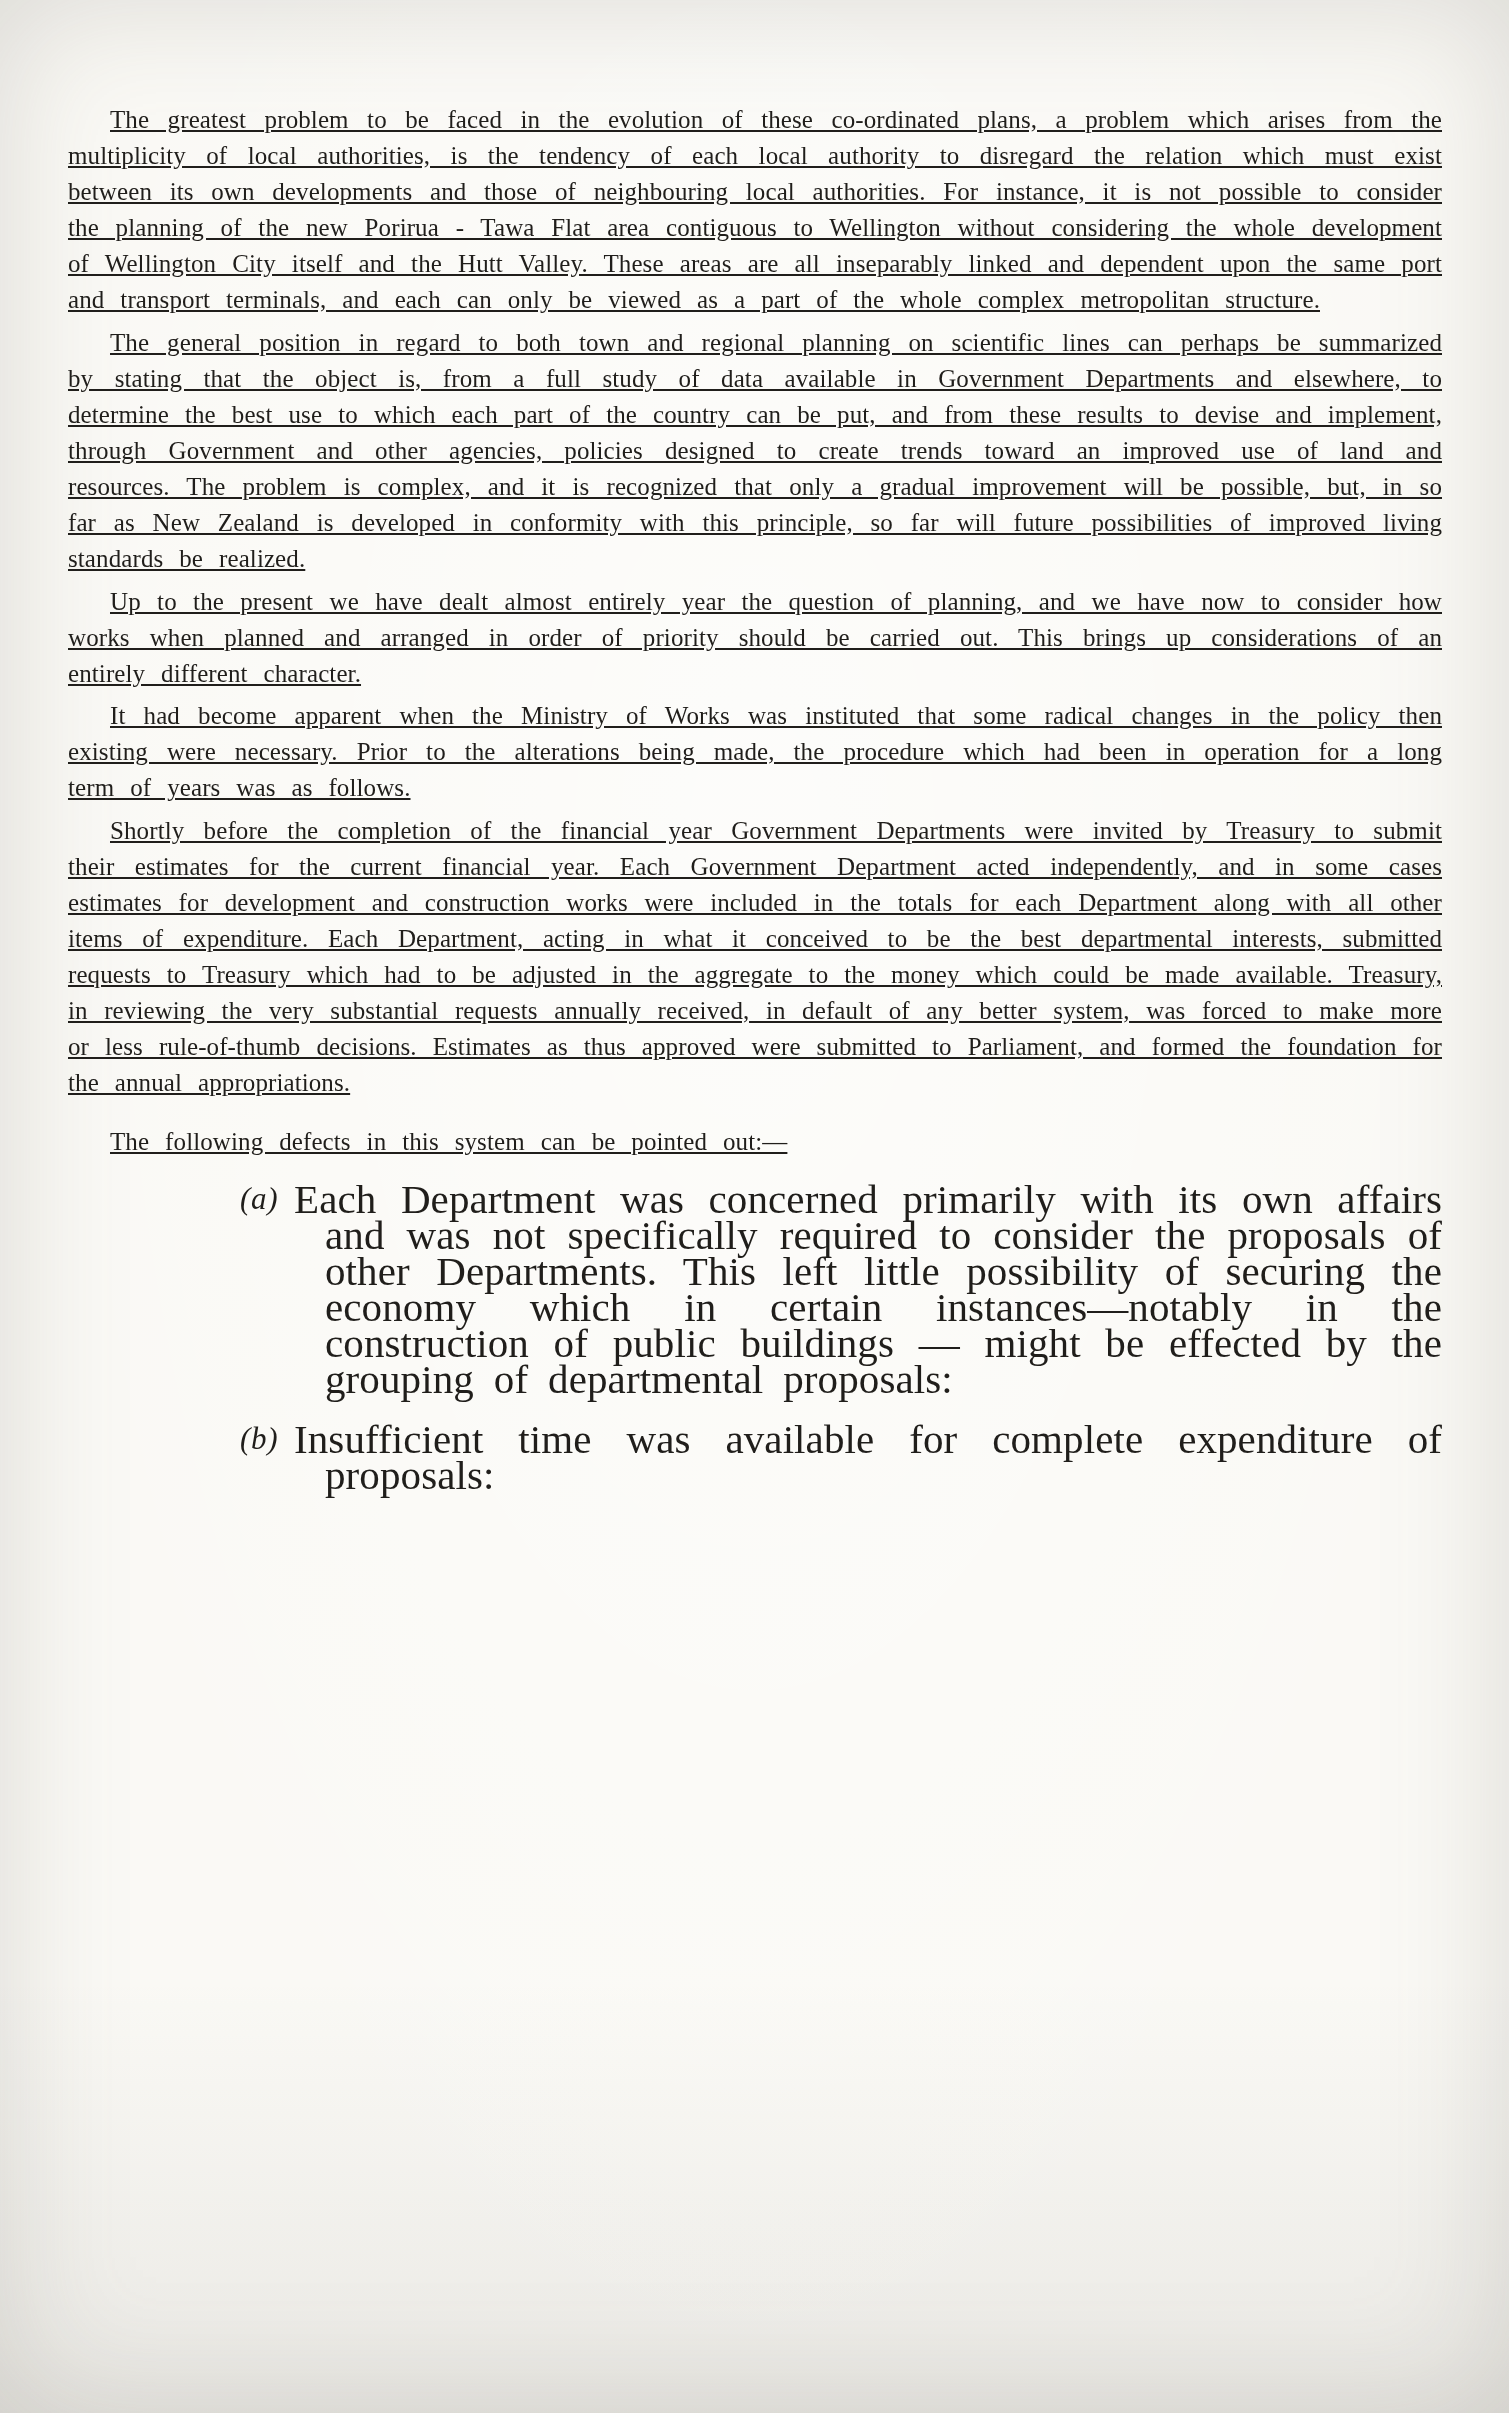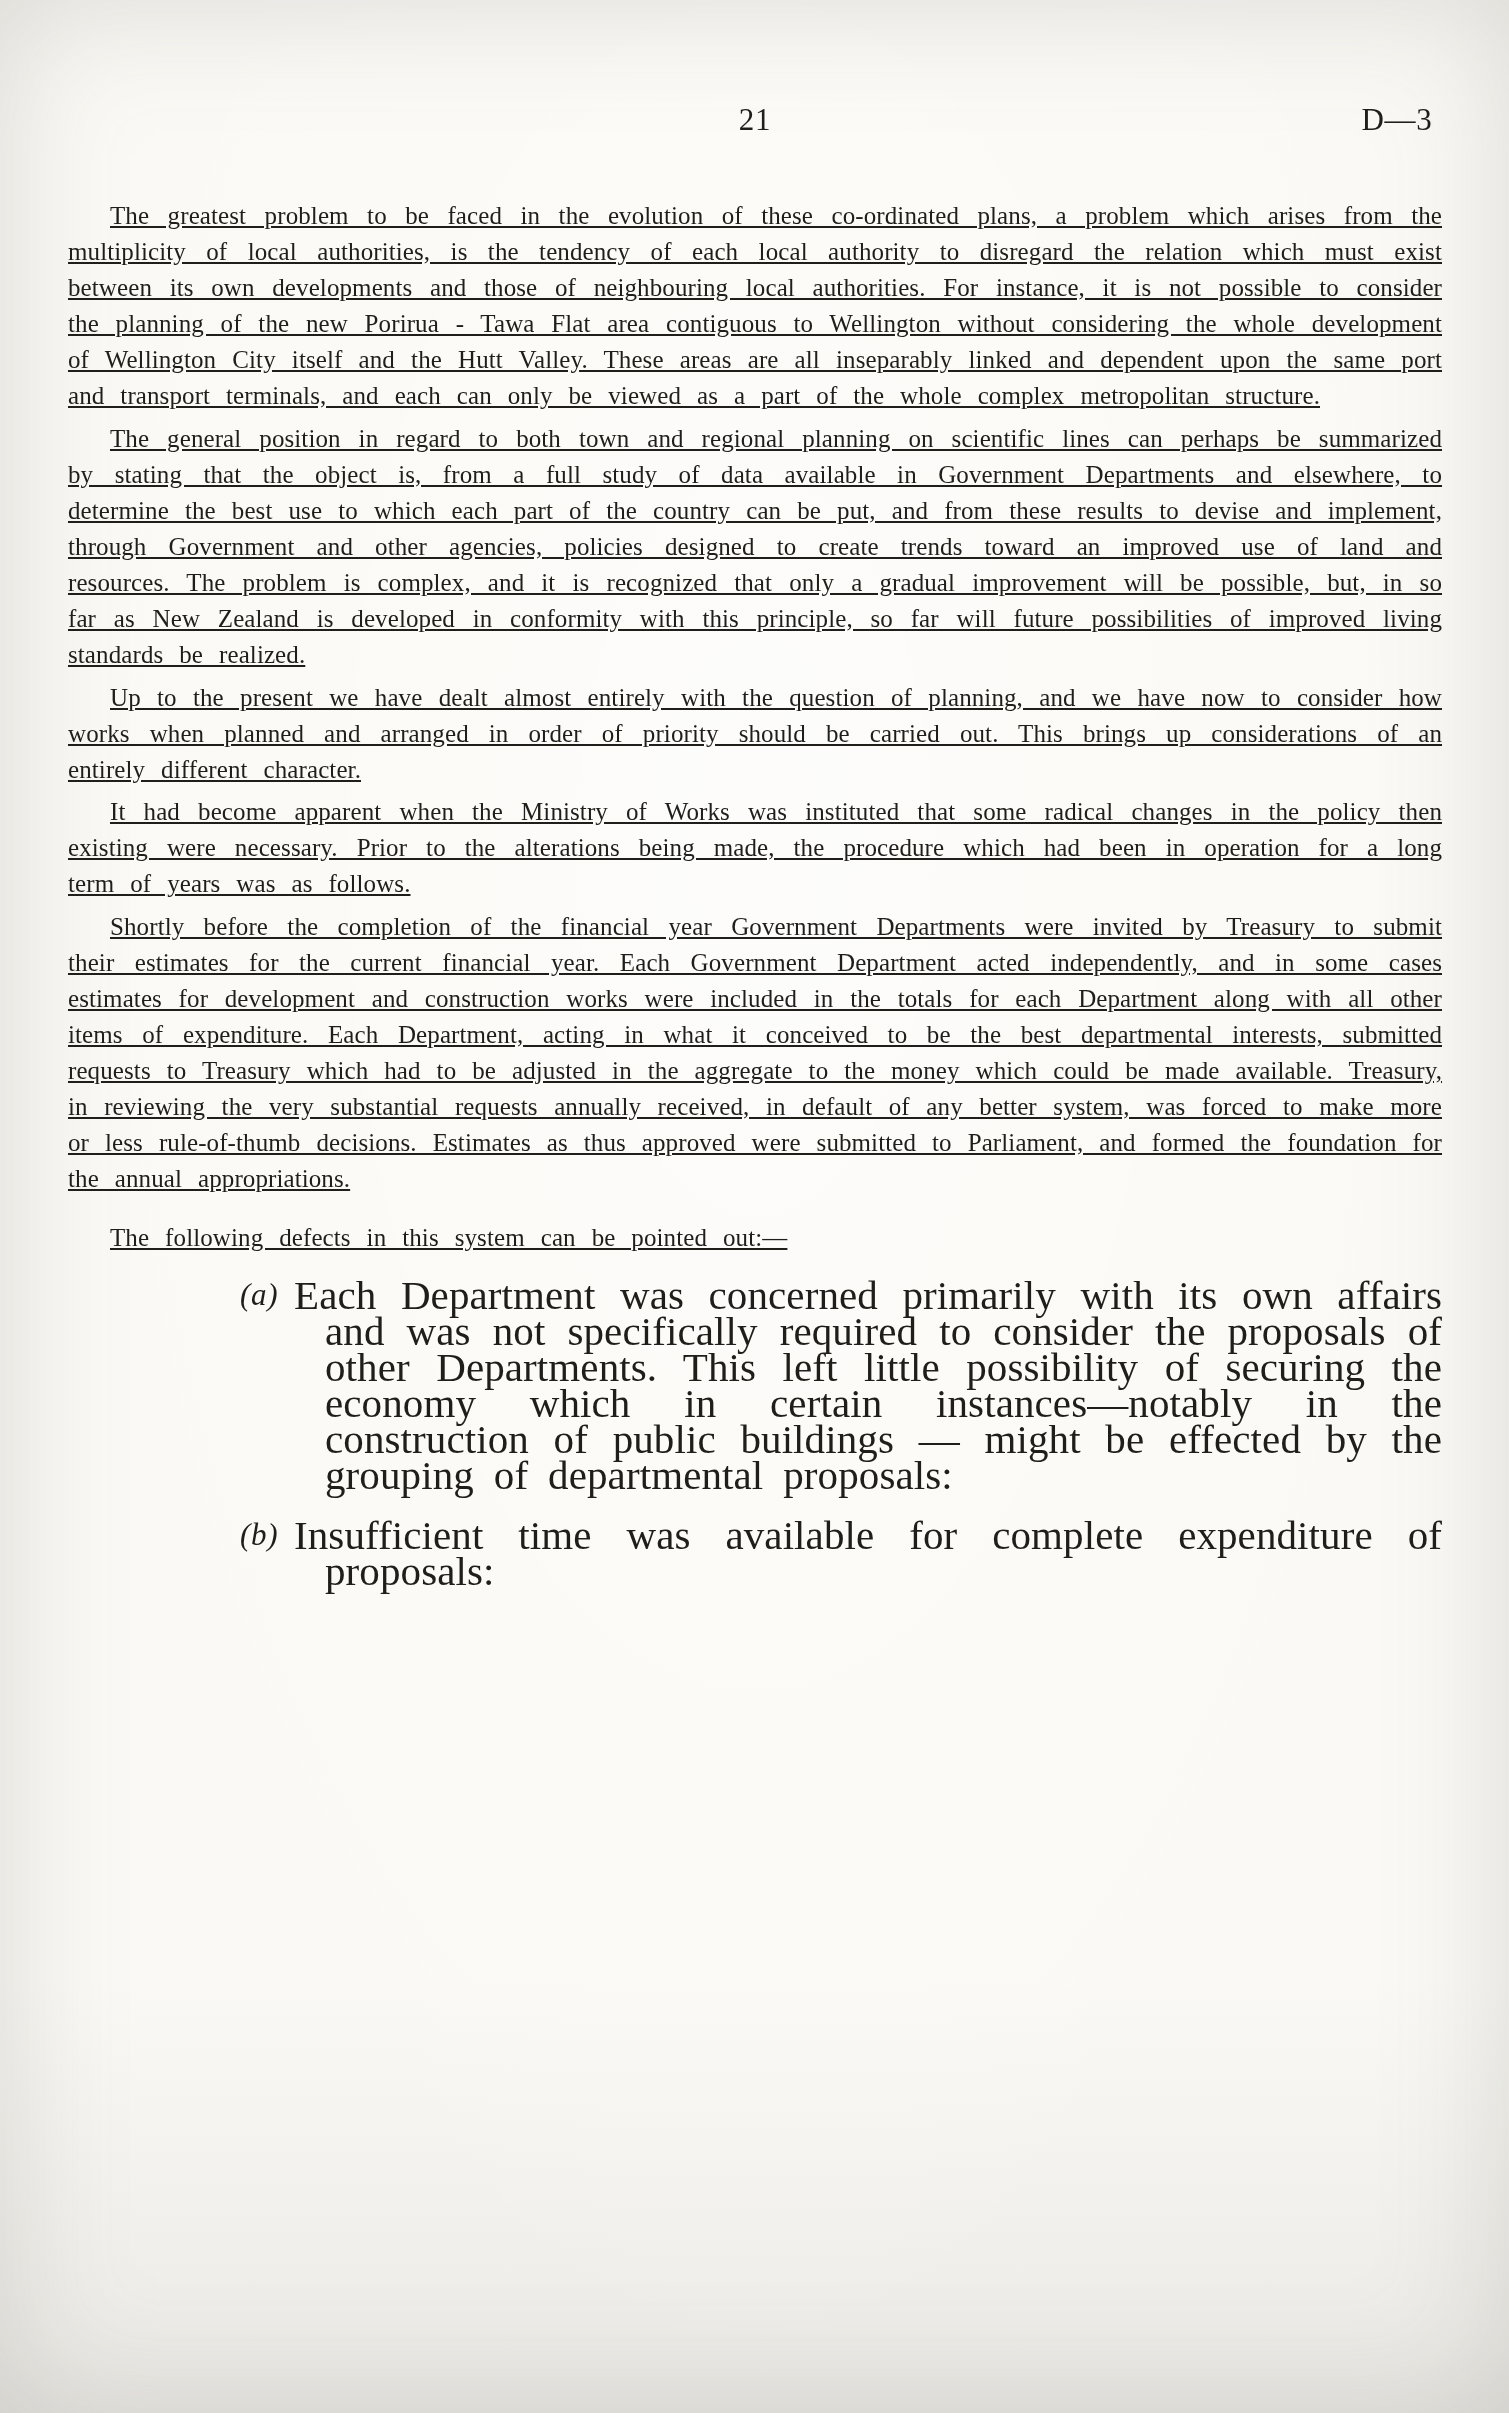--- a/index.html
+++ b/index.html
@@ -97,30 +97,26 @@
   .defect:last-child {
     margin-top: 24.6px;
   }
 </style>
 </head>
 <body>
 
 <div class="page">
   <div class="content">
 
-    <div class="page-header">
-      <span class="page-number">21</span>
-      <span class="doc-ref">D—3</span>
-    </div>
 
     <p class="body-para">The greatest problem to be faced in the evolution of these co-ordinated plans, a problem which arises from the multiplicity of local authorities, is the tendency of each local authority to disregard the relation which must exist between its own developments and those of neighbouring local authorities. For instance, it is not possible to consider the planning of the new Porirua - Tawa Flat area contiguous to Wellington without considering the whole development of Wellington City itself and the Hutt Valley. These areas are all inseparably linked and dependent upon the same port and transport terminals, and each can only be viewed as a part of the whole complex metropolitan structure.</p>
     <p class="body-para">The general position in regard to both town and regional planning on scientific lines can perhaps be summarized by stating that the object is, from a full study of data available in Government Departments and elsewhere, to determine the best use to which each part of the country can be put, and from these results to devise and implement, through Government and other agencies, policies designed to create trends toward an improved use of land and resources. The problem is complex, and it is recognized that only a gradual improvement will be possible, but, in so far as New Zealand is developed in conformity with this principle, so far will future possibilities of improved living standards be realized.</p>
 
 
-    <p class="body-para">Up to the present we have dealt almost entirely with the question of planning, and we have now to consider how works when planned and arranged in order of priority should be carried out. This brings up considerations of an entirely different character.</p>
+    <p class="body-para">Up to the present we have dealt almost entirely year the question of planning, and we have now to consider how works when planned and arranged in order of priority should be carried out. This brings up considerations of an entirely different character.</p>
     <p class="body-para">It had become apparent when the Ministry of Works was instituted that some radical changes in the policy then existing were necessary. Prior to the alterations being made, the procedure which had been in operation for a long term of years was as follows.</p>
     <p class="body-para">Shortly before the completion of the financial year Government Departments were invited by Treasury to submit their estimates for the current financial year. Each Government Department acted independently, and in some cases estimates for development and construction works were included in the totals for each Department along with all other items of expenditure. Each Department, acting in what it conceived to be the best departmental interests, submitted requests to Treasury which had to be adjusted in the aggregate to the money which could be made available. Treasury, in reviewing the very substantial requests annually received, in default of any better system, was forced to make more or less rule-of-thumb decisions. Estimates as thus approved were submitted to Parliament, and formed the foundation for the annual appropriations.</p>
 
     <p class="body-para defects-intro">The following defects in this system can be pointed out:—</p>
 
     <div class="defect">
       <span class="defect-label">(a)</span>
       <p class="defect-text">Each Department was concerned primarily with its own affairs and was not specifically required to consider the proposals of other Departments. This left little possibility of securing the economy which in certain instances—notably in the construction of public buildings — might be effected by the grouping of departmental proposals:</p>
     </div>
 

